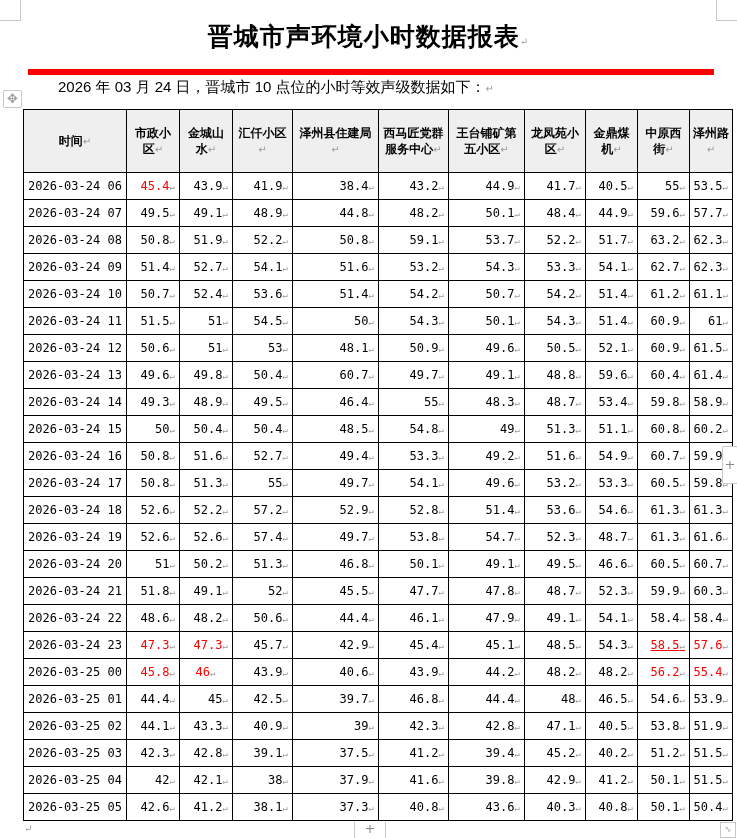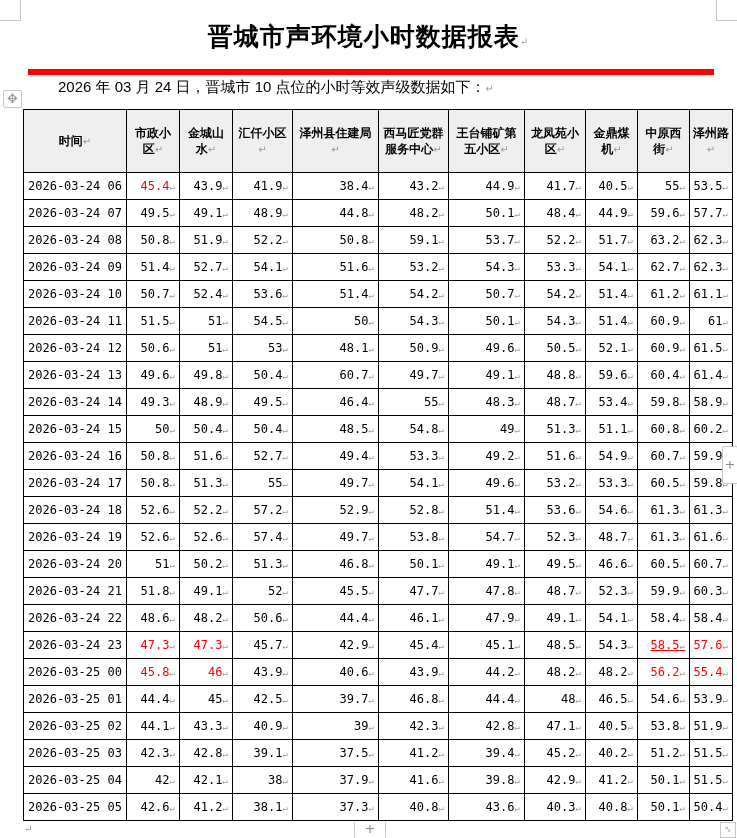--- a/index.html
+++ b/index.html
@@ -298,21 +298,21 @@
         <td><span>45.4</span><span class="pm">↵</span></td>
         <td><span>45.1</span><span class="pm">↵</span></td>
         <td><span>48.5</span><span class="pm">↵</span></td>
         <td><span>54.3</span><span class="pm">↵</span></td>
         <td class="red" style="color: rgb(255, 0, 0); text-decoration: underline;"><span>58.5</span><span class="pm">↵</span></td>
         <td class="red" style="color: rgb(255, 0, 0); margin-top: 16px;"><span>57.6</span><span class="pm">↵</span></td>
       </tr>
       <tr>
         <td class="time"><span>2026-03-25 00</span></td>
         <td class="red" style="color: rgb(255, 0, 0);"><span>45.8</span><span class="pm">↵</span></td>
-        <td class="red" style="color: rgb(255, 0, 0);"><span>46</span><span class="pm">↵</span></td>
+        <td class="red" style="color: rgb(255, 0, 0); text-align: center;"><span>46</span><span class="pm">↵</span></td>
         <td><span>43.9</span><span class="pm">↵</span></td>
         <td><span>40.6</span><span class="pm">↵</span></td>
         <td><span>43.9</span><span class="pm">↵</span></td>
         <td><span>44.2</span><span class="pm">↵</span></td>
         <td><span>48.2</span><span class="pm">↵</span></td>
         <td><span>48.2</span><span class="pm">↵</span></td>
         <td class="red" style="color: rgb(255, 0, 0);"><span>56.2</span><span class="pm">↵</span></td>
         <td class="red" style="color: rgb(255, 0, 0);"><span>55.4</span><span class="pm">↵</span></td>
       </tr>
       <tr>

